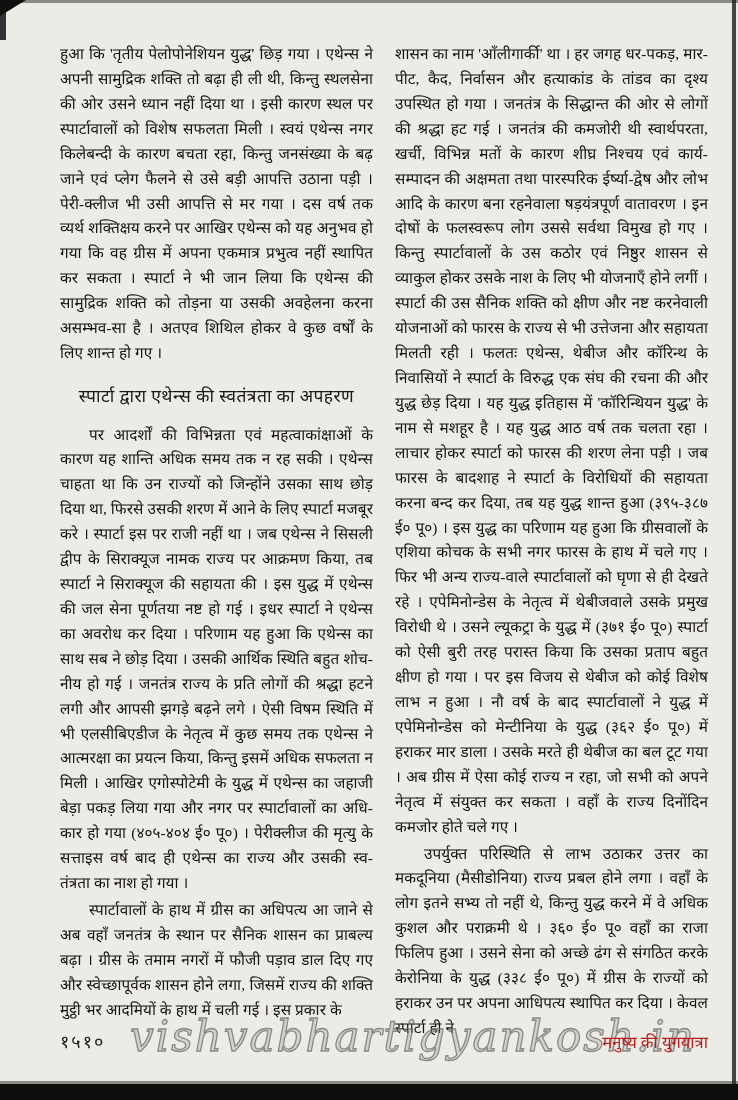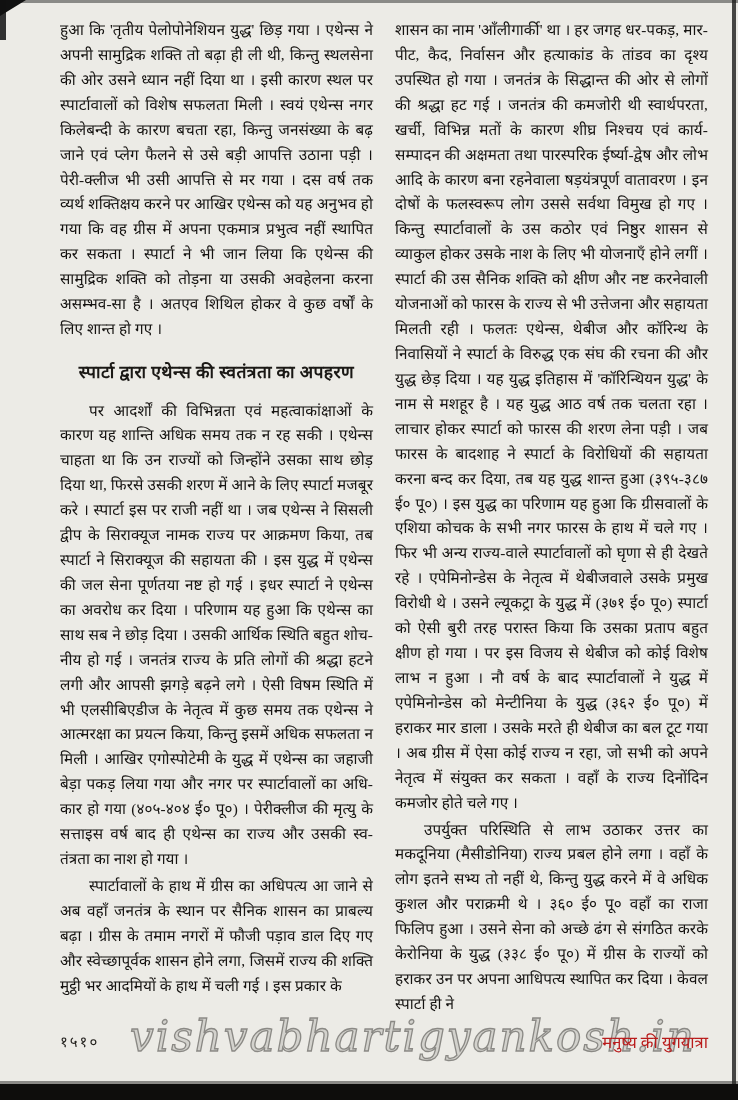--- a/index.html
+++ b/index.html
@@ -14,39 +14,39 @@
   .edge-right{position:absolute;top:0;right:2px;width:4px;height:1100px;background:#1c1c1a;opacity:.8;}
   .edge-bottom{position:absolute;bottom:0;left:0;width:738px;height:16px;background:#0e0d0c;}
   .edge-bottom-smudge{position:absolute;bottom:16px;left:0;width:738px;height:3px;background:#2a2927;opacity:.5;}
   .corner-tl{position:absolute;top:0;left:0;width:0;height:0;
     border-top:16px solid #111;border-right:26px solid transparent;}
   .corner-tl2{position:absolute;top:0;left:0;width:6px;height:40px;background:#111;opacity:.85;}
 
   .sheet{
     position:absolute;top:18px;left:60px;width:648px;height:1010px;
   }
-  .columns{display:flex;gap:22px;}
+  .columns{display:flex;gap:22px;margin-top:24px;}
   .col{width:313px;
     font-size:15.3px;line-height:1.63;text-align:justify;
     letter-spacing:.1px;
   }
   .col p{margin:0 0 2px 0;}
   p.indent{text-indent:1.9em;}
   h2.section{
-    font-size:17.5px;font-weight:bold;text-align:center;
+    font-size:17.5px;font-weight:normal;text-align:center;
     margin:16px 0 12px 0;letter-spacing:.4px;color:#1a1815;
   }
   h2.sub{margin:20px 0 14px 0;}
 
   .footer{
     position:absolute;left:60px;right:30px;top:1018px;height:46px;
     display:flex;align-items:center;justify-content:space-between;
     font-size:16px;
   }
-  .page-num{font-size:15px;letter-spacing:2px;color:#23211e;}
+  .page-num{font-size:18px;letter-spacing:2px;color:#23211e;}
   .book-title{font-size:16.5px;color:#b91c1c;}
   .watermark{
     position:absolute;left:130px;top:1012px;width:540px;
     font-size:42px;font-style:italic;letter-spacing:2px;
     color:rgba(125,122,118,.22);
     -webkit-text-stroke:1.3px rgba(110,108,104,.75);
     white-space:nowrap;pointer-events:none;
     font-family:"DejaVu Serif","Liberation Serif",serif;
   }
 </style>

